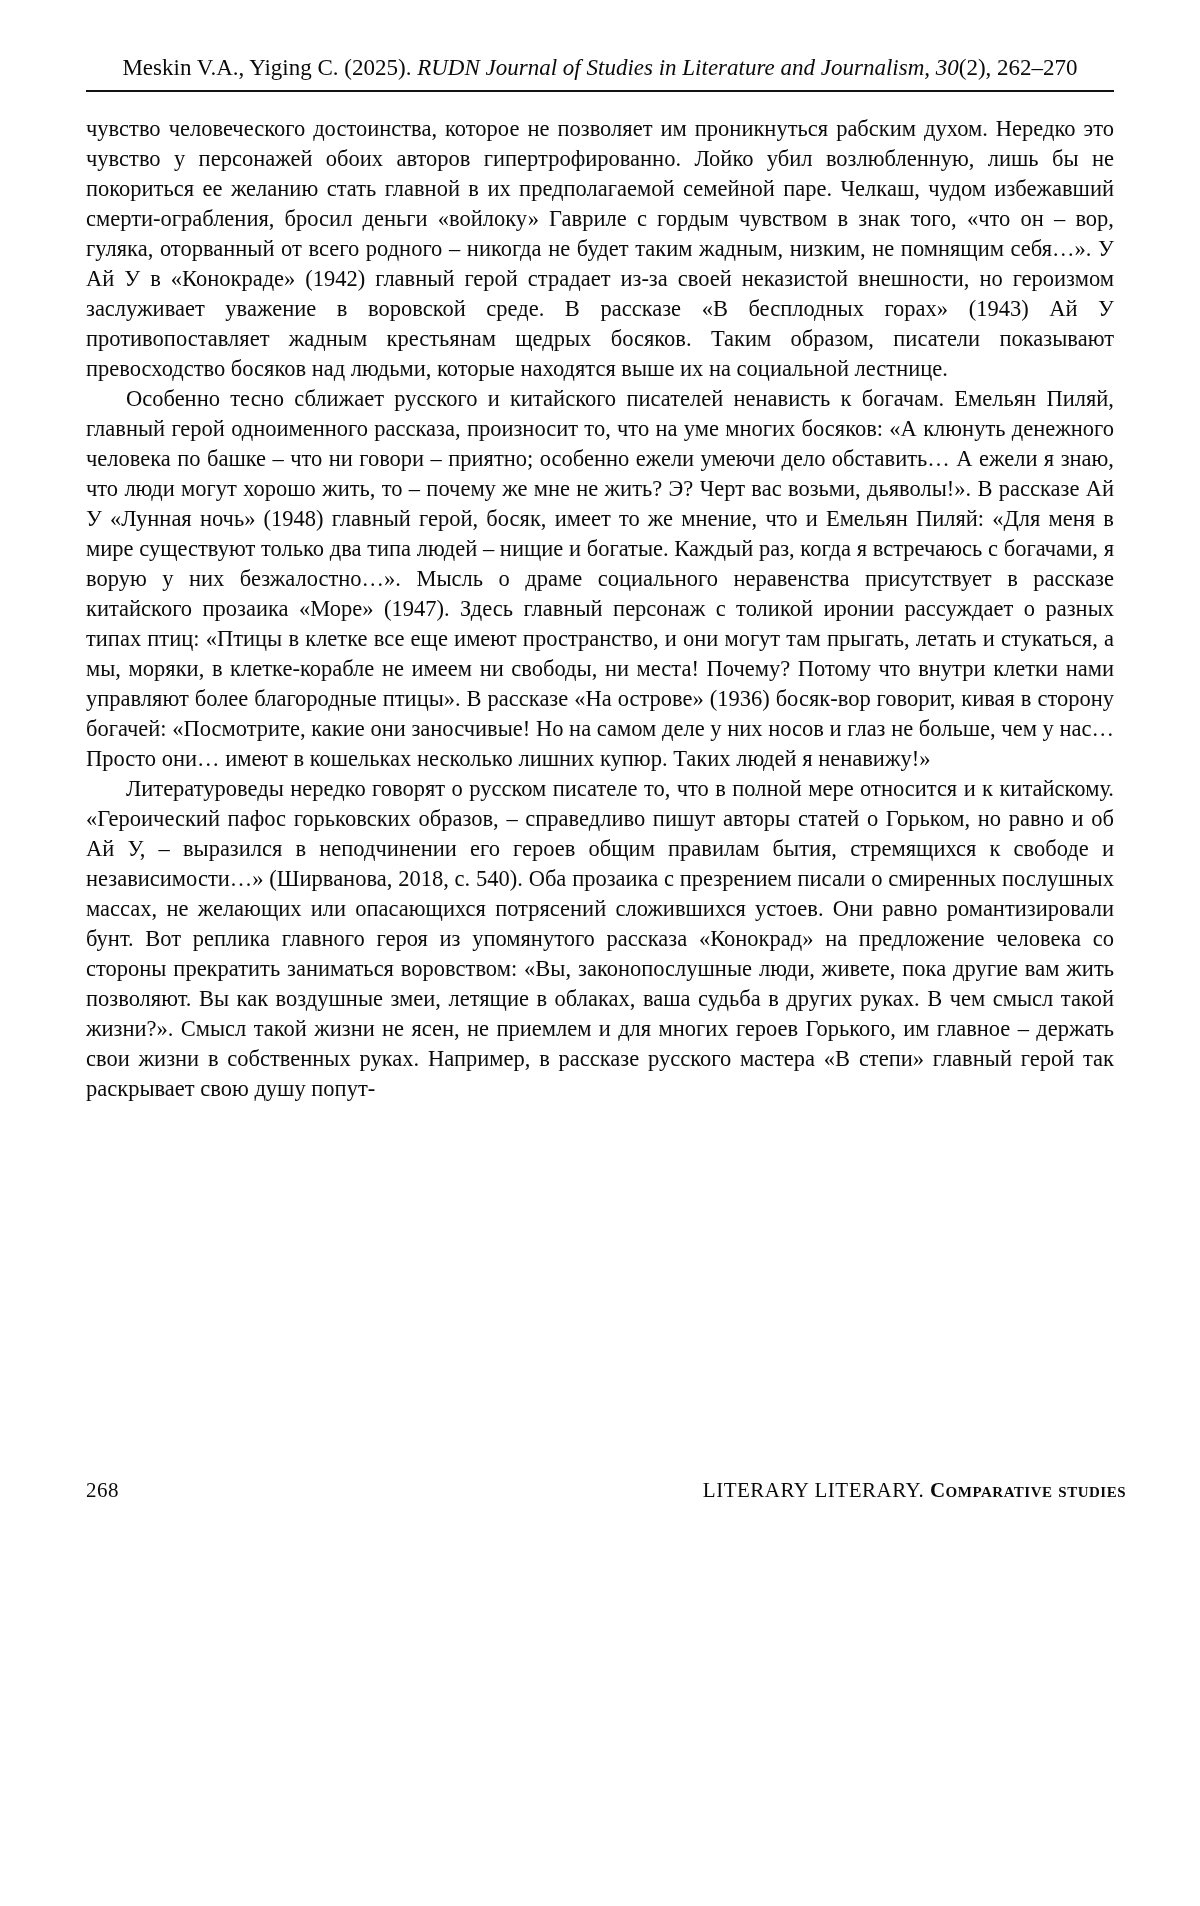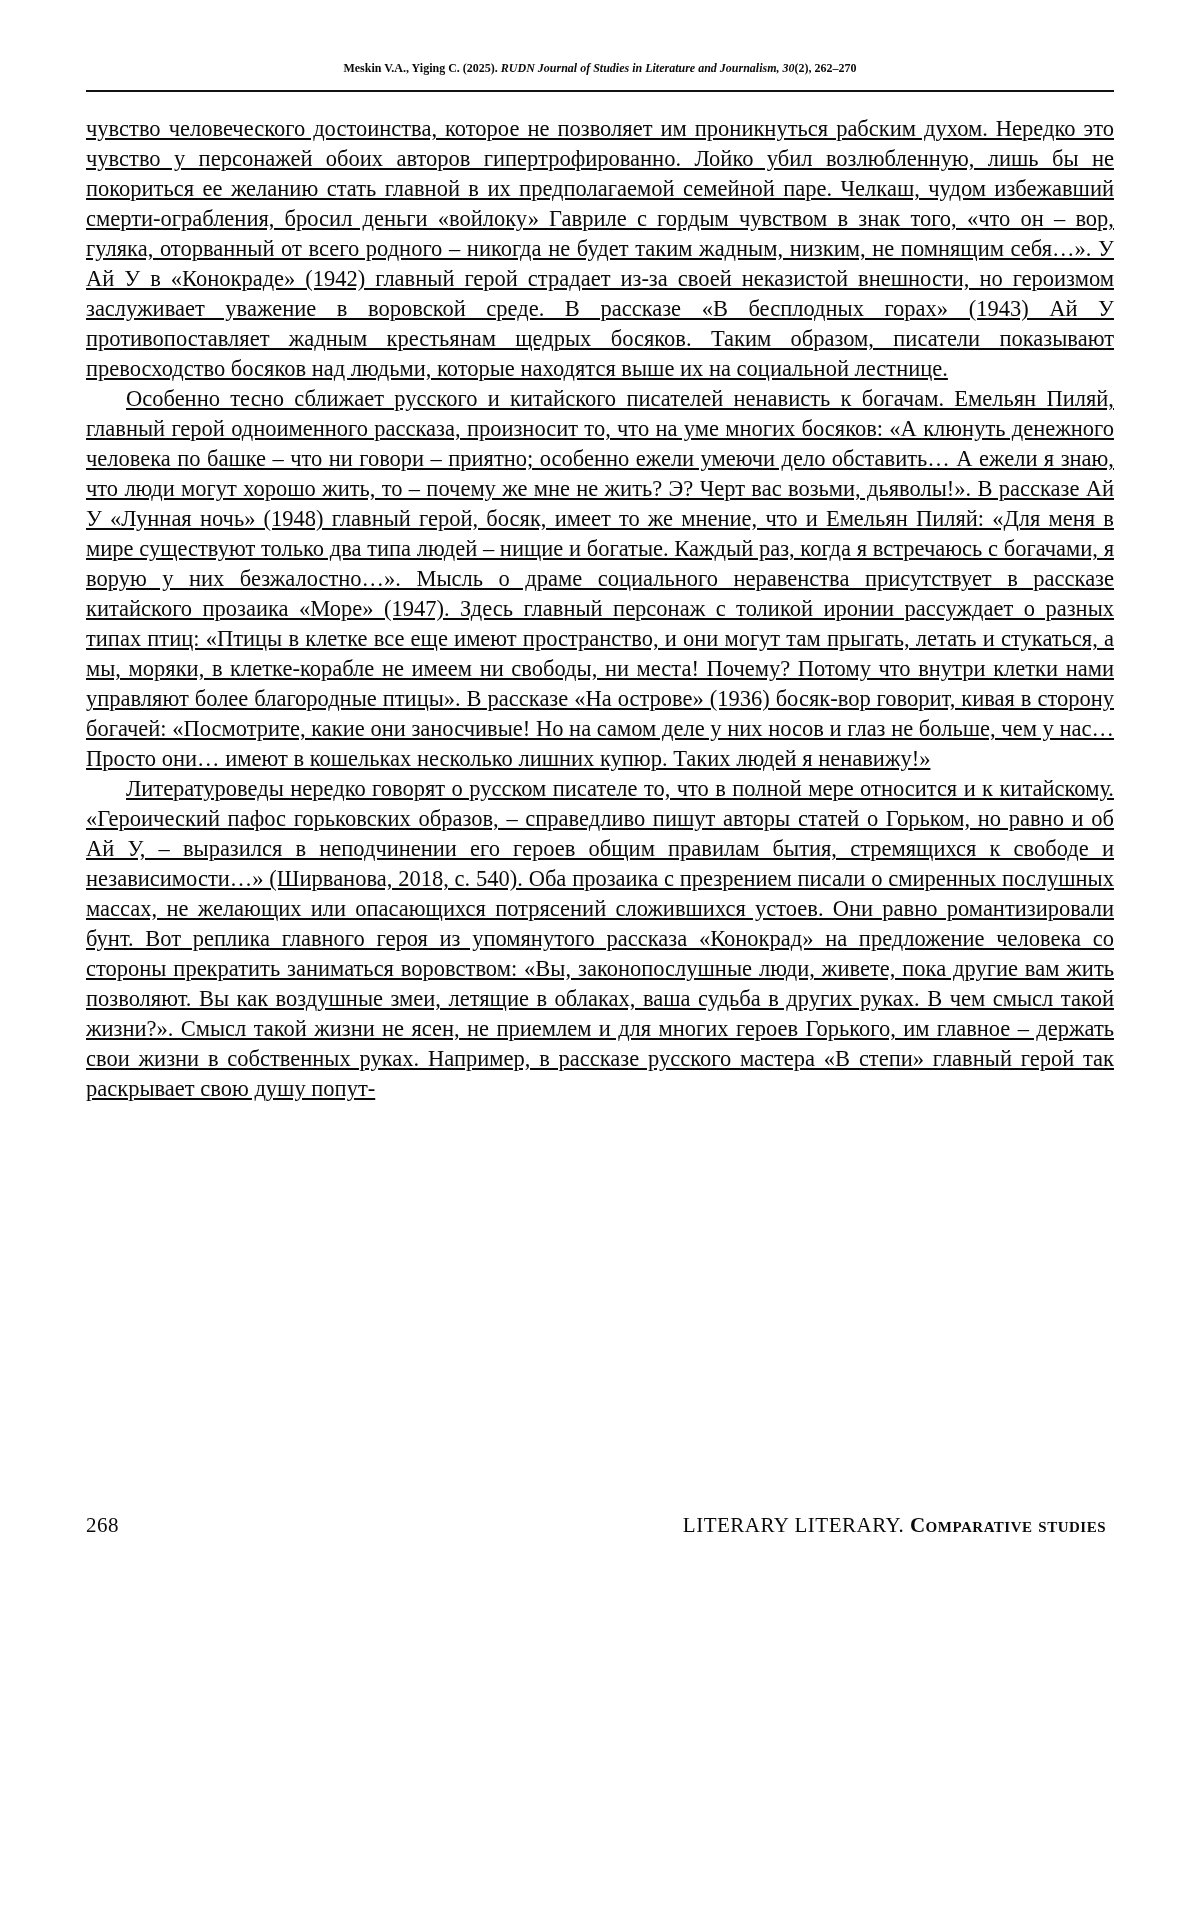--- a/index.html
+++ b/index.html
@@ -20,59 +20,56 @@
     width: 1200px;
     height: 1906px;
     padding: 56px 86px 0 86px;
     position: relative;
   }
   .page-header {
     text-align: center;
   }
   .citation {
     margin: 0;
-    font-size: 12px;
+    font-size: 23px;
     line-height: 24px;
     white-space: nowrap;
-    font-weight: bold;
   }
   .citation em {
     font-style: italic;
   }
   .header-rule {
     height: 0;
     border-bottom: 2.5px solid #111111;
     margin-top: 10px;
   }
   .page-body {
     margin-top: 22px;
     font-size: 22.5px;
     line-height: 30px;
     text-align: justify;
     hyphens: auto;
-    text-decoration: underline;
     -webkit-hyphens: auto;
   }
   .para {
     margin: 0;
     text-indent: 40px;
   }
   .para.no-indent {
     text-indent: 0;
   }
   .page-footer {
     position: absolute;
     left: 86px;
-    right: 94px;
+    right: 74px;
     top: 1478px;
     display: flex;
     justify-content: space-between;
     align-items: center;
     font-size: 21px;
-    margin-top: 35px;
   }
   .page-number {
     letter-spacing: 0.5px;
   }
   .running-title {
     letter-spacing: 0.5px;
     text-align: right;
   }
   .smallcaps {
     font-variant: small-caps;

